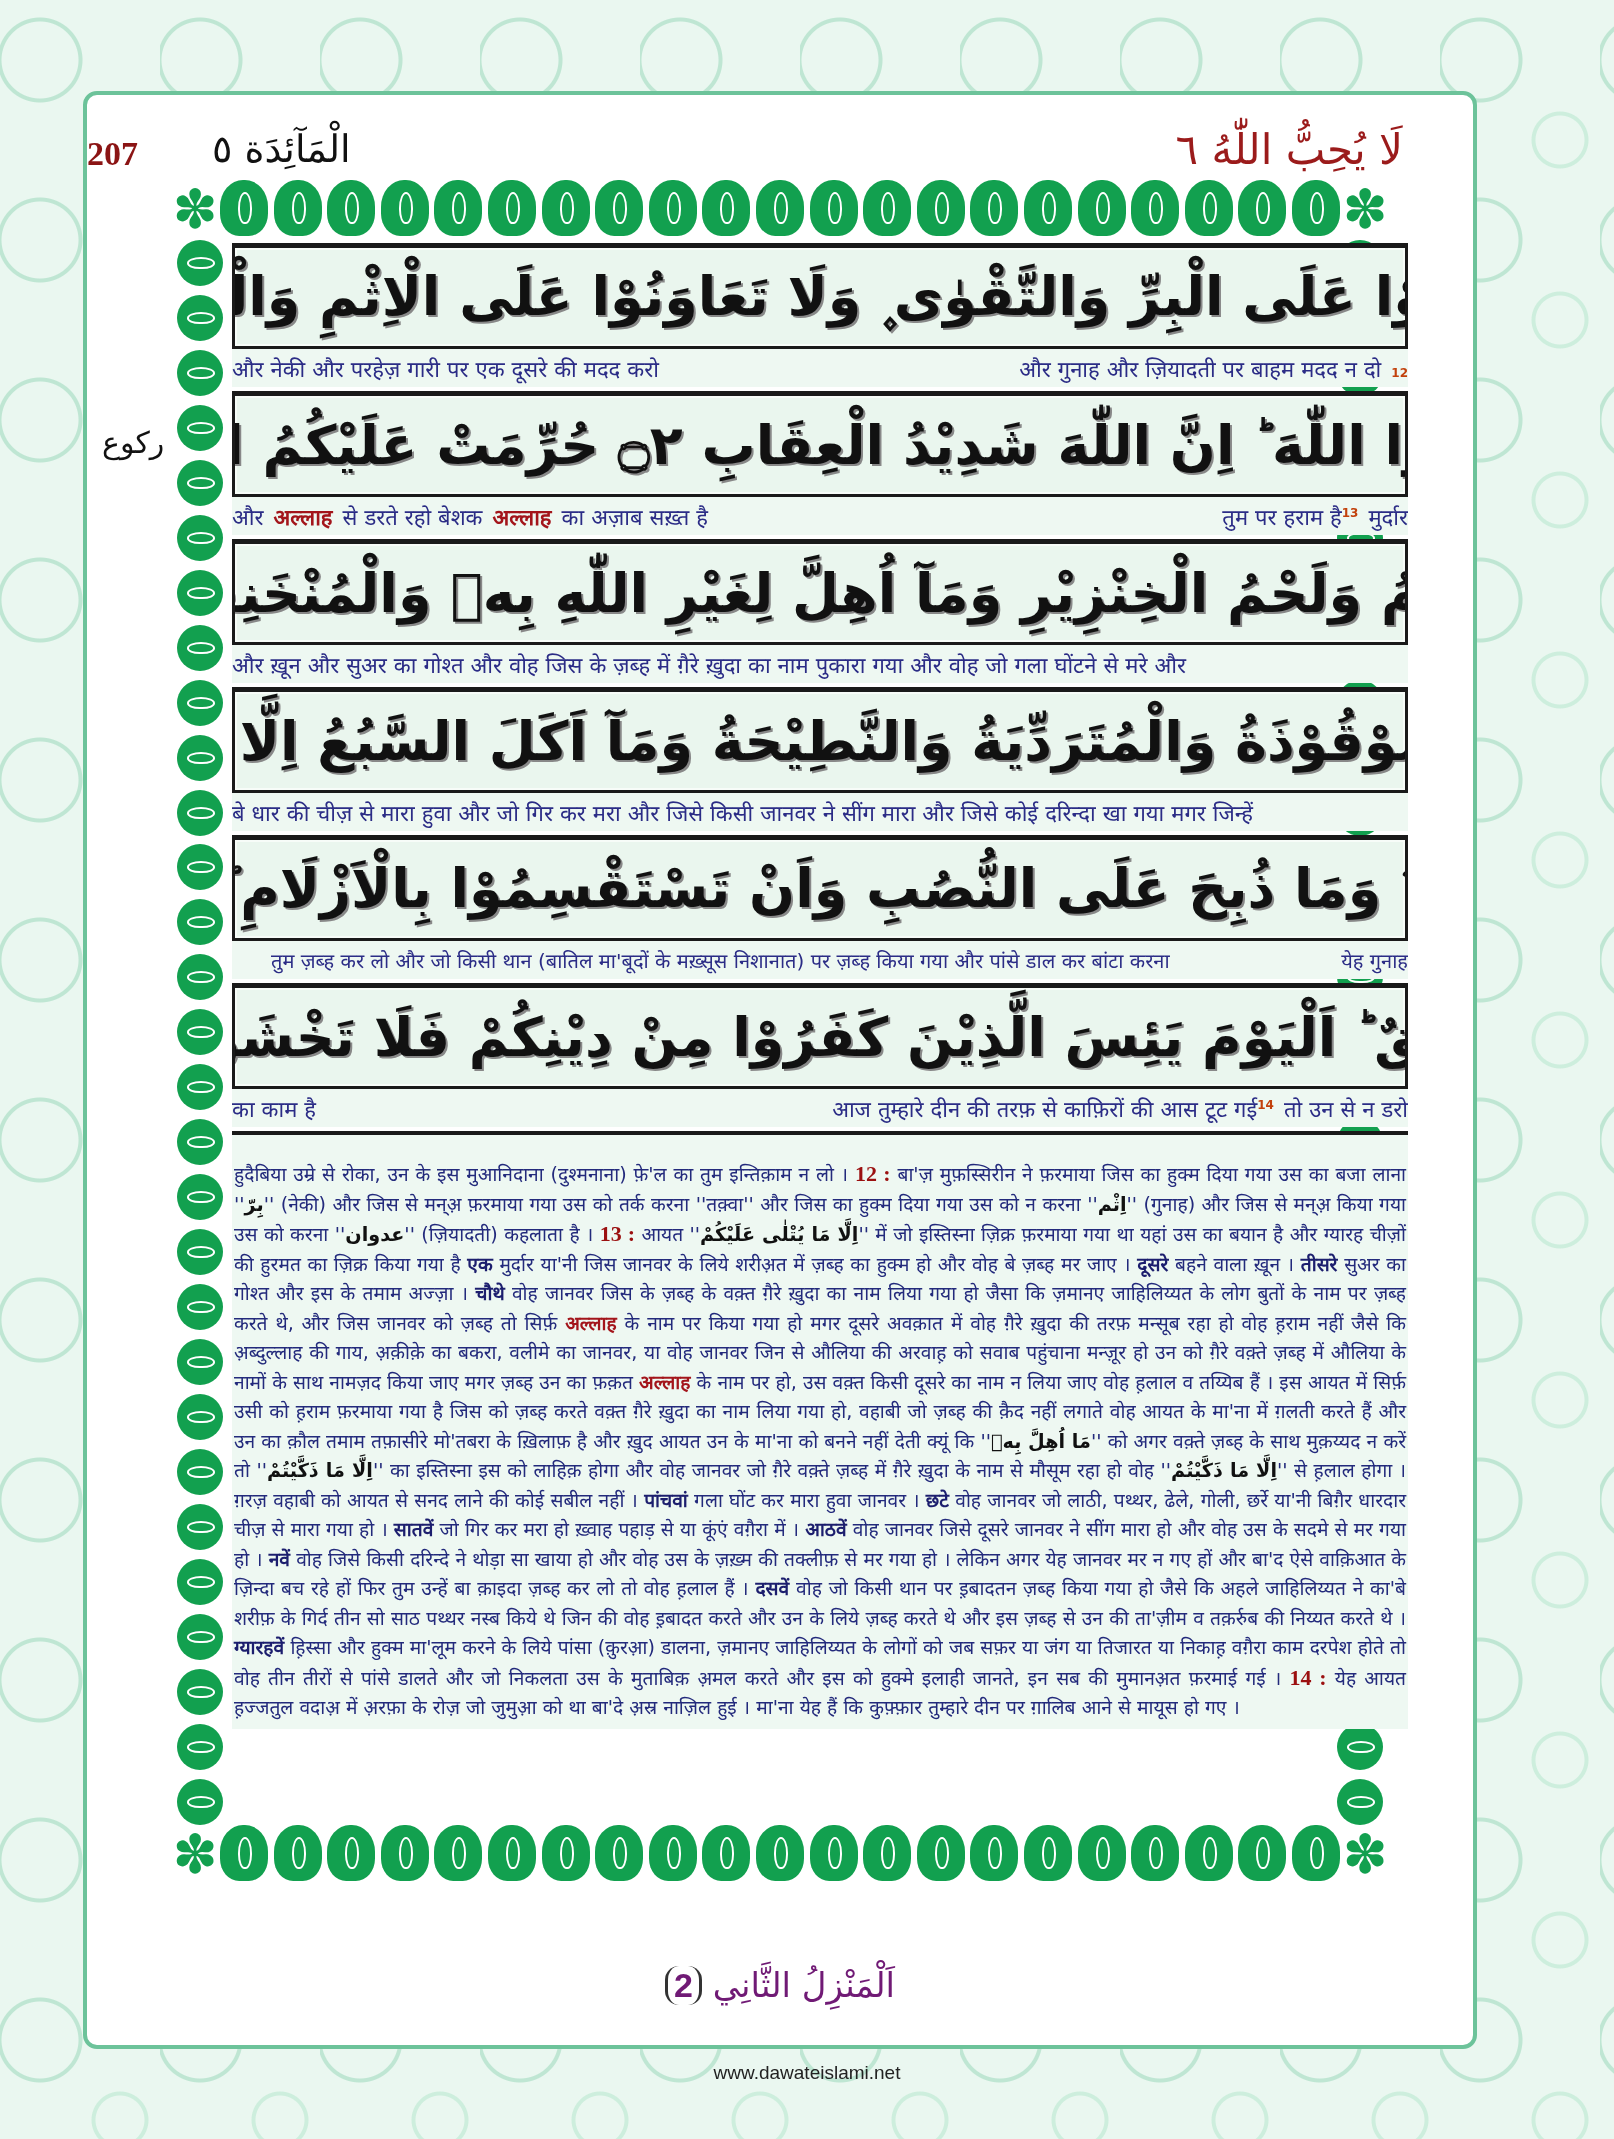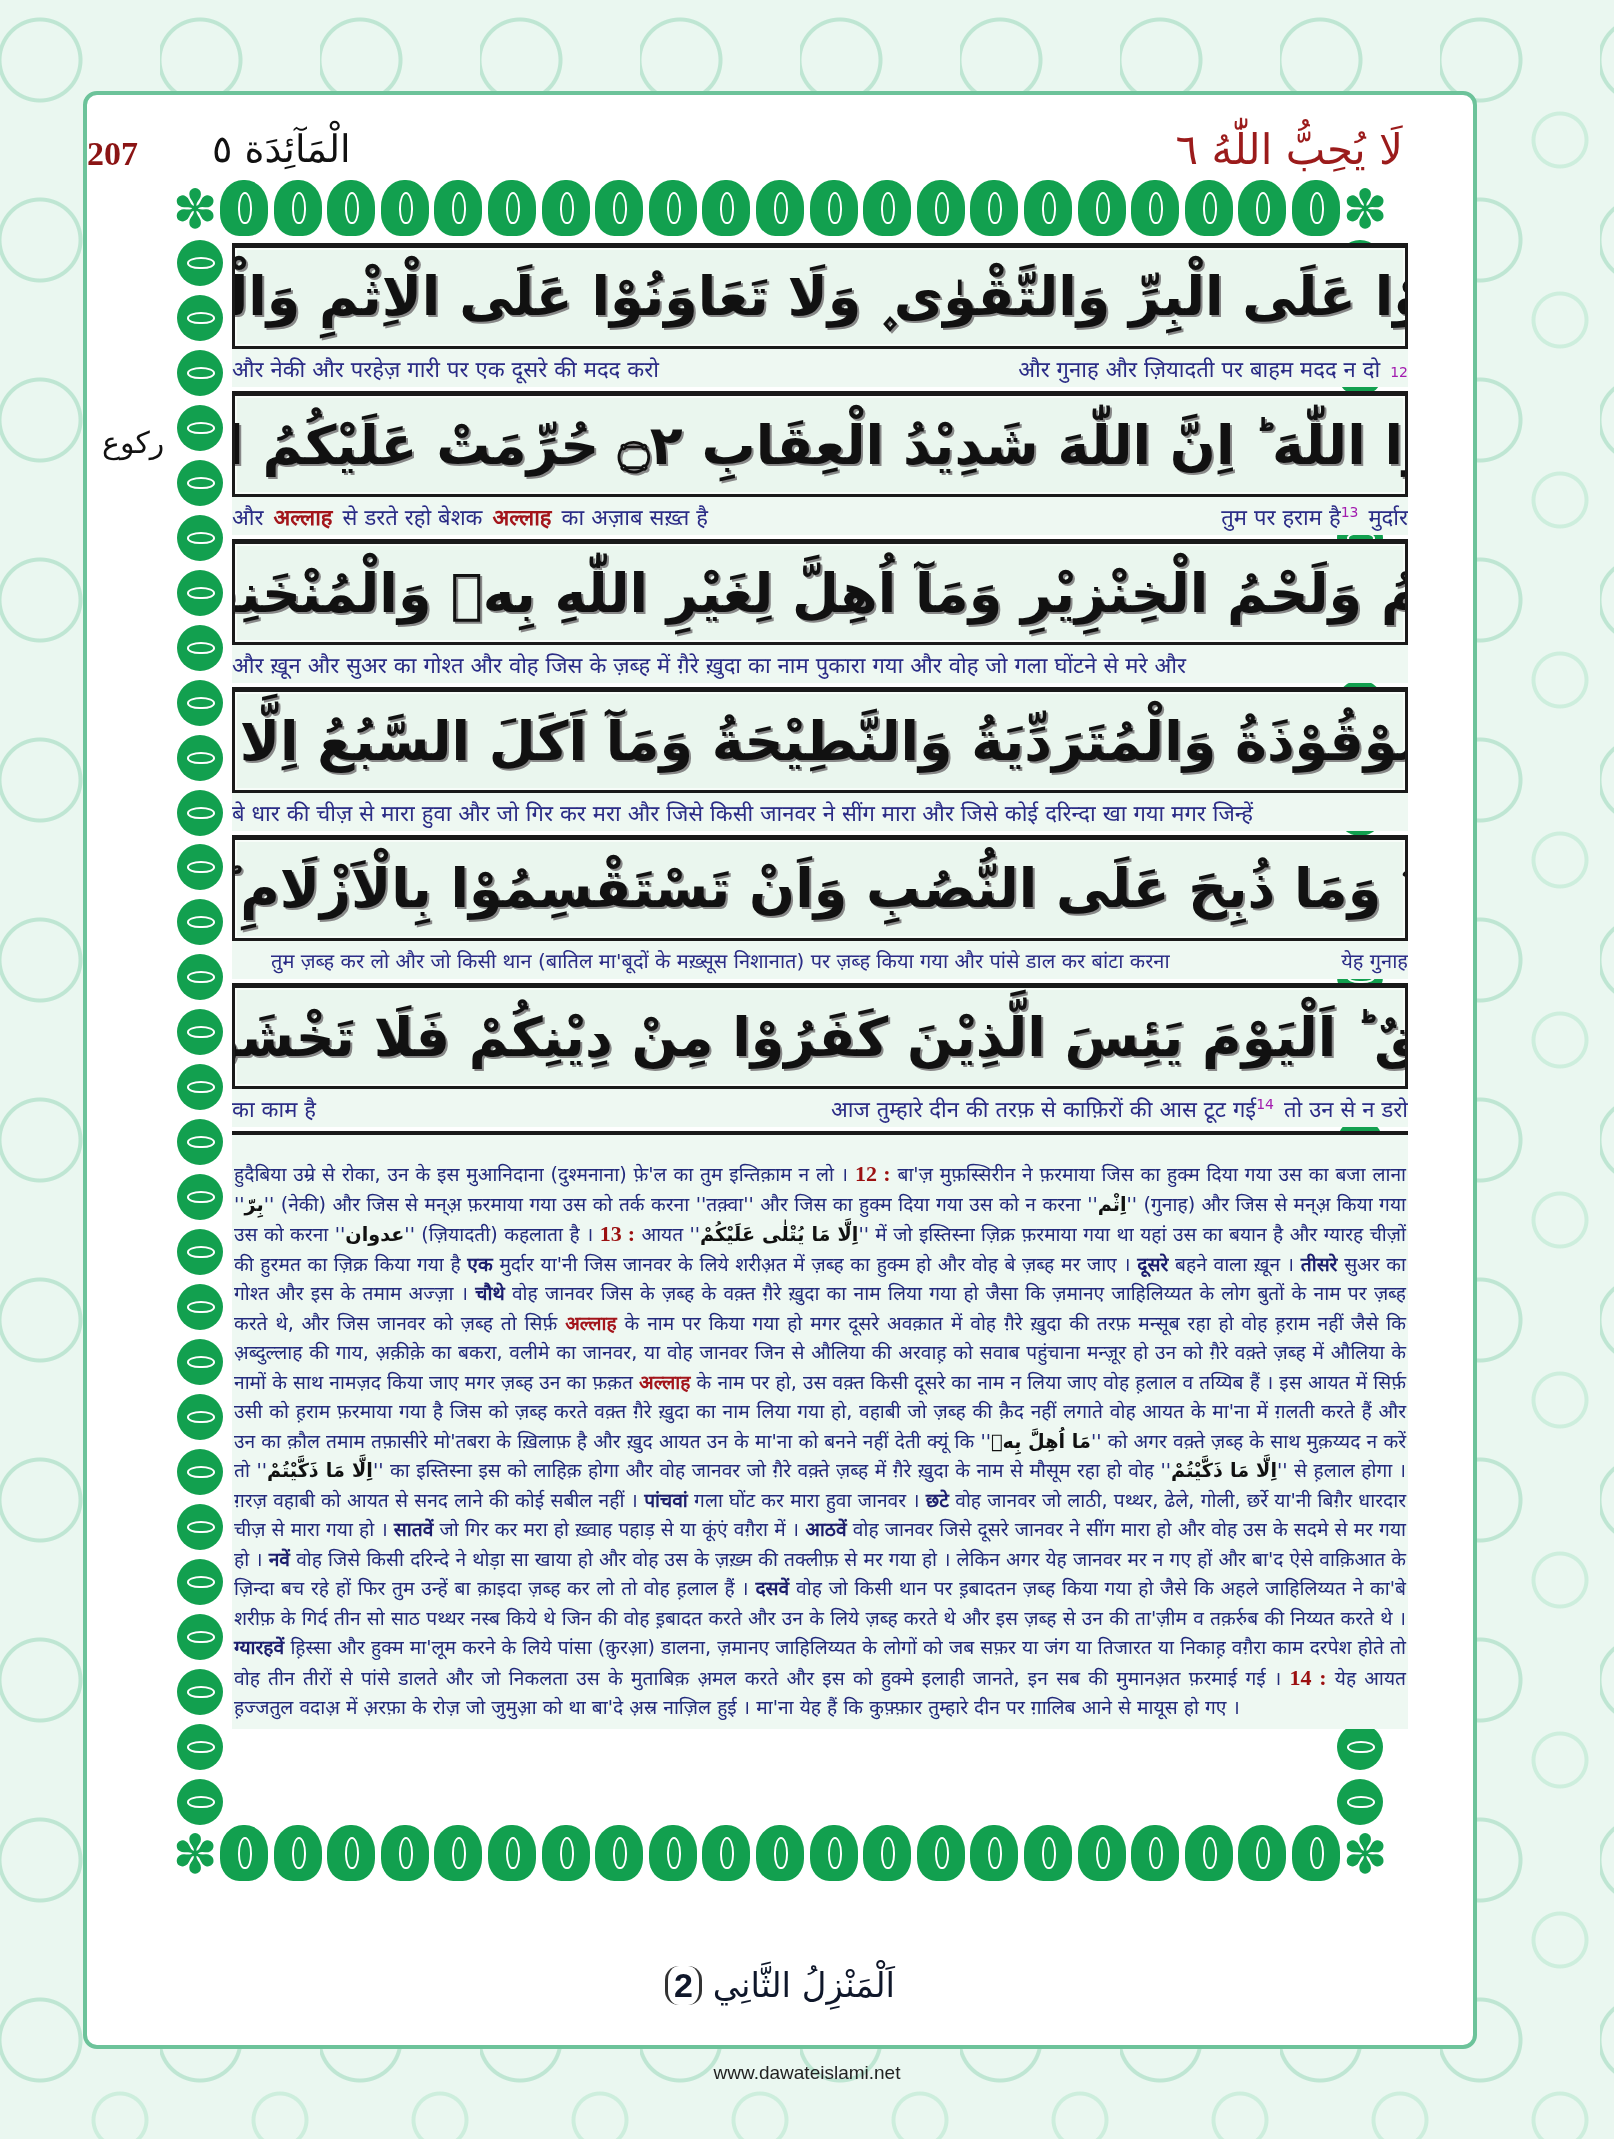--- a/index.html
+++ b/index.html
@@ -74,35 +74,35 @@
     direction:rtl; white-space:nowrap; letter-spacing:1px;
     text-shadow:2px 2px 0 #888;
   }
   .translation {
     height:38px; display:flex; justify-content:space-between; align-items:center;
     background:#eef8f2;
     font-family:"DejaVu Sans", sans-serif; font-size:22px; color:#2b2c86; white-space:nowrap; overflow:hidden;
   }
   .translation .seg { display:flex; gap:10px; align-items:baseline; }
   .allah { color:#a3151b; font-weight:bold; }
-  .fn { color:#a21caf; font-size:14px; vertical-align:super; font-weight:normal; }
+  .fn { color:#c2410c; font-size:12px; vertical-align:super; font-weight:bold; }
   .block { margin-bottom:4px; }
   .commentary {
     margin-top:4px; border-top:4px solid #1a1a1a; background:#eef8f2;
     padding:24px 2px 6px 2px;
     font-family:"DejaVu Sans", sans-serif; font-size:19.2px; line-height:29.5px; color:#232a7c;
     text-align:justify;
   }
   .commentary .num { color:#9b1010; font-weight:bold; font-family:"Liberation Serif", serif; font-size:22px; }
   .commentary b { color:#1c1e6e; }
   .commentary .ar { font-family:"DejaVu Sans", sans-serif; font-weight:bold; color:#111; direction:rtl; unicode-bidi:embed; }
   .commentary .allah { color:#a3151b; }
   .manzil {
     position:absolute; left:0; right:0; bottom:40px; text-align:center;
-    font-family:"DejaVu Sans", sans-serif; font-size:34px; color:#0f172a; direction:rtl;
+    font-family:"DejaVu Sans", sans-serif; font-size:34px; color:#701a75; direction:rtl;
   }
   .manzil .badge { display:inline-block; font-weight:bold; font-family:"Liberation Sans", sans-serif; direction:ltr; padding:0 6px; border-left:3px solid #333; border-right:3px solid #333; border-radius:14px; }
   .website {
     position:absolute; left:0; right:0; top:2062px; text-align:center;
     font-family:Liberation Sans, sans-serif; font-size:19px; color:#222;
   }
   .watermark {
     position:absolute; left:420px; top:620px; width:700px; height:700px; border-radius:50%;
     border:60px solid rgba(150,215,185,0.18); box-sizing:border-box; pointer-events:none;
   }

